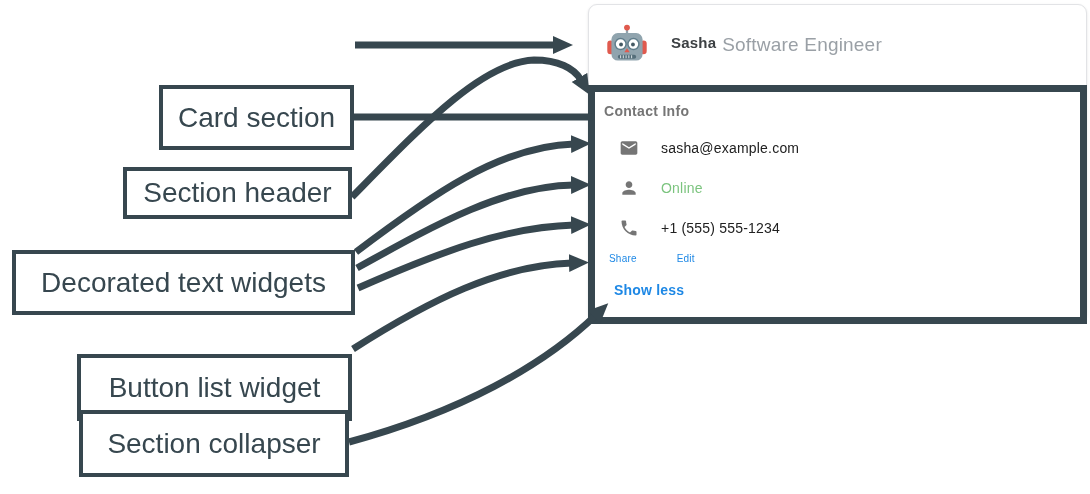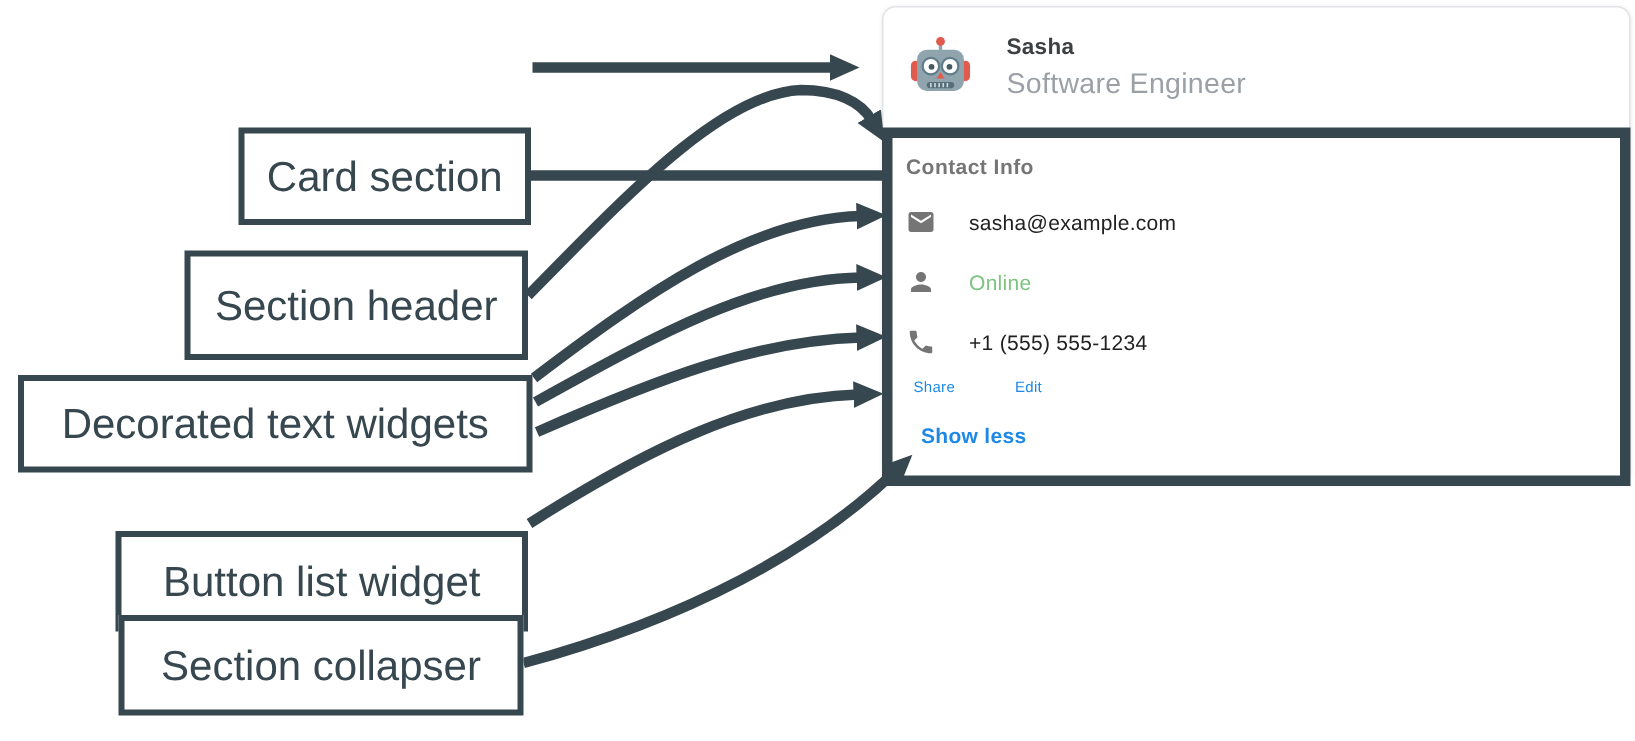--- a/index.html
+++ b/index.html
@@ -30,21 +30,21 @@
     color: var(--slate);
     font-size: 28px;
     line-height: 1;
     display: flex;
     align-items: center;
     justify-content: center;
     white-space: nowrap;
   }
   .co-card-header      { left: 160px; top: 13px;  width: 195px; height: 64px; }
   .co-card-section     { left: 159px; top: 85px;  width: 195px; height: 65px; }
-  .co-section-header   { left: 123px; top: 167px; width: 229px; height: 73px; }
+  .co-section-header   { left: 123px; top: 167px; width: 229px; height: 52px; }
   .co-decorated-text   { left: 12px;  top: 250px; width: 343px; height: 65px; }
   .co-button-list      { left: 77px;  top: 330px; width: 275px; height: 67px; margin-top: 24px; }
   .co-section-collapser{ left: 79px;  top: 410px; width: 270px; height: 67px; align-items: center; }
 
   
   .arrows {
     position: absolute;
     left: 0; top: 0;
     z-index: 2;
     pointer-events: none;
@@ -68,40 +68,40 @@
   }
   .card-header {
     position: absolute;
     left: 0; right: 0; top: 0;
     height: 80px;
     display: flex;
     align-items: center;
     padding: 0 16px;
   }
   .avatar { width: 44px; height: 44px; flex: 0 0 auto; }
-  .header-text { margin-left: 22px; display: flex; flex-direction: column; gap: 6px; }
+  .header-text { margin-left: 22px; display: flex; flex-direction: row; gap: 6px; }
   .person-name { font-size: 15px; font-weight: 700; color: #3c4043; letter-spacing: .2px; }
   .person-subtitle { font-size: 19px; color: var(--subtitle-gray); letter-spacing: .2px; }
 
   .card-section {
     position: absolute;
     left: -1px; right: -1px; top: 80px;
     height: 239px;
     border: 7px solid var(--slate);
     background: #ffffff;
   }
   .section-title {
     position: absolute;
     left: 9px; top: 11px;
     font-size: 14px;
     font-weight: 700;
     color: var(--muted);
     letter-spacing: .3px;
   }
-  .rows { position: absolute; left: 9px; top: 36px; text-align: right; }
+  .rows { position: absolute; left: 24px; top: 36px; text-align: right; }
   .row { height: 40px; display: flex; align-items: center; }
   .row-icon { width: 20px; height: 20px; flex: 0 0 auto; }
   .row-icon svg { width: 20px; height: 20px; fill: var(--muted); display: block; }
   .row-text { margin-left: 22px; font-size: 14px; color: var(--text-dark); letter-spacing: .2px; }
   .row-text.online { color: var(--online-green); }
   .button-row {
     position: absolute;
     left: 14px; top: 161px;
     display: flex;
     gap: 40px;

